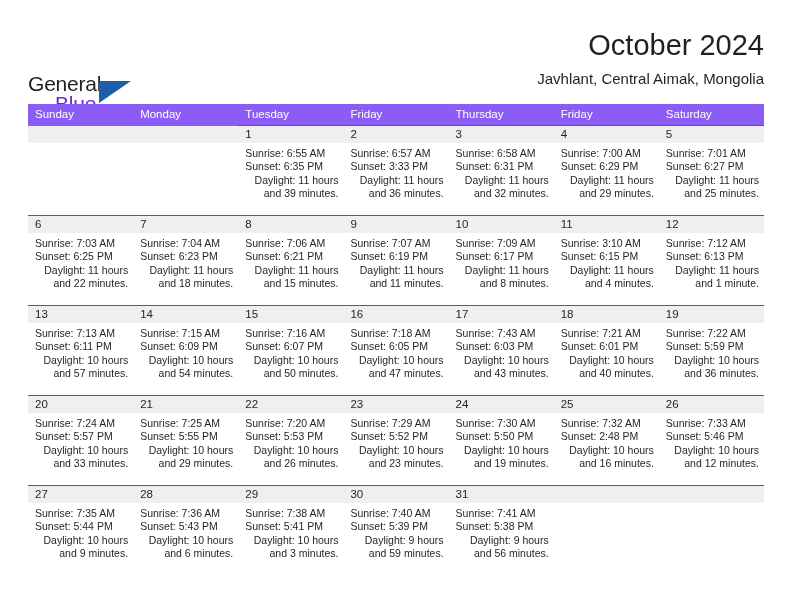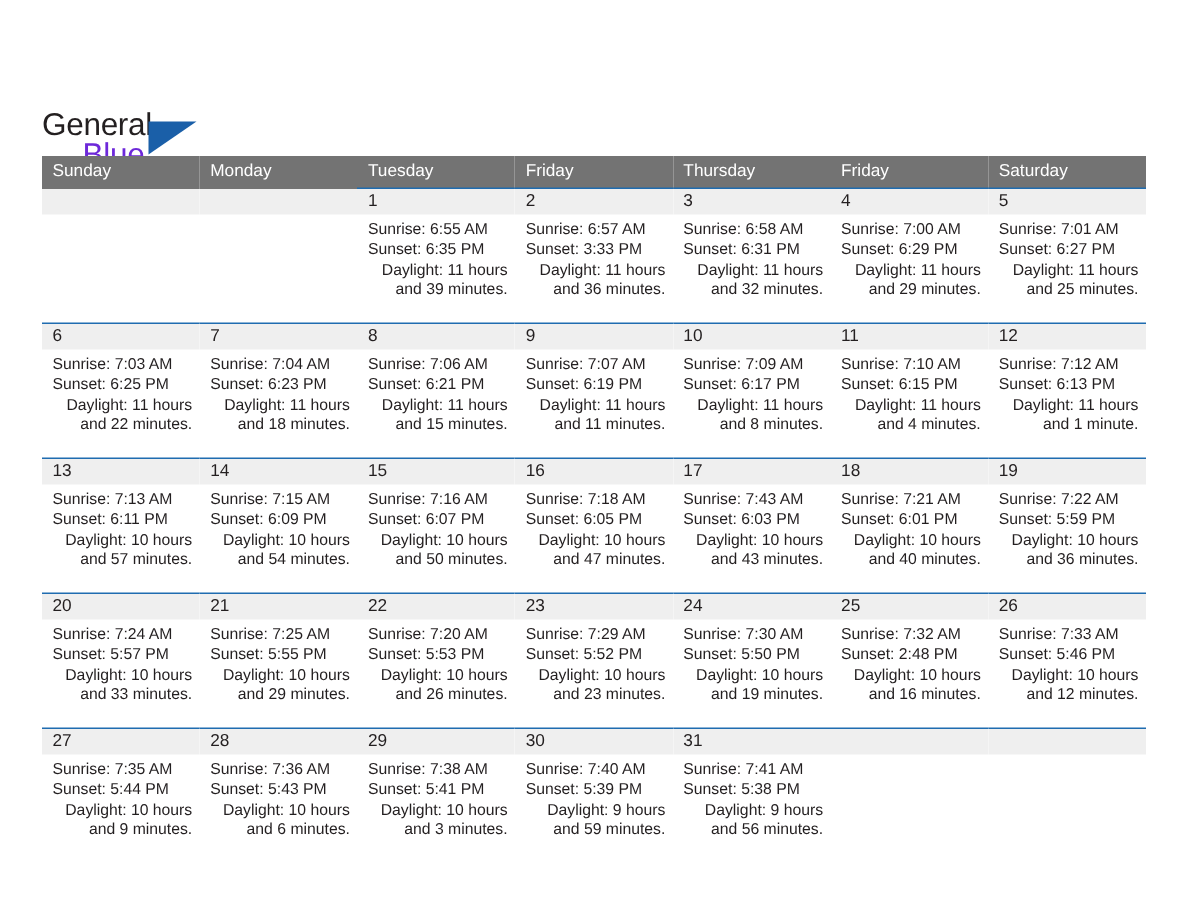--- a/index.html
+++ b/index.html
@@ -99,21 +99,21 @@
     border-collapse: collapse;
     table-layout: fixed;
   }
   .calendar th, .calendar td {
     padding: 0;
     margin: 0;
     vertical-align: top;
   }
 
   .dow {
-    background: #737373;
+    background: #8b5cf6;
     color: #ffffff;
     font-size: 11.5px;
     font-weight: normal;
     text-align: left;
     height: 21px;
     line-height: 21px;
     padding-left: 7px !important;
     box-sizing: border-box;
   }
 
@@ -161,20 +161,24 @@
 <div class="page">
 
   <div class="header">
 
     <div class="logo">
       <span class="logo-general">General</span>
       <span class="logo-triangle"></span>
       <span class="logo-blue">Blue</span>
     </div>
 
+    <div class="title-block">
+      <h1 class="cal-title">October 2024</h1>
+      <p class="cal-subtitle">Javhlant, Central Aimak, Mongolia</p>
+    </div>
 
   </div>
 
   <table class="calendar">
     <thead>
       <tr>
         <th class="dow">Sunday</th>
         <th class="dow">Monday</th>
         <th class="dow">Tuesday</th>
         <th class="dow">Friday</th>
@@ -269,21 +273,21 @@
             <div class="daynum-band">10</div>
             <div class="info">
               <div>Sunrise: 7:09 AM</div>
               <div>Sunset: 6:17 PM</div>
               <div class="daylight">Daylight: 11 hours and 8 minutes.</div>
             </div>
           </td>
           <td class="daycell">
             <div class="daynum-band">11</div>
             <div class="info">
-              <div>Sunrise: 7:10 AM</div>
+              <div>Sunrise: 3:10 AM</div>
               <div>Sunset: 6:15 PM</div>
               <div class="daylight">Daylight: 11 hours and 4 minutes.</div>
             </div>
           </td>
           <td class="daycell">
             <div class="daynum-band">12</div>
             <div class="info">
               <div>Sunrise: 7:12 AM</div>
               <div>Sunset: 6:13 PM</div>
               <div class="daylight">Daylight: 11 hours and 1 minute.</div>

